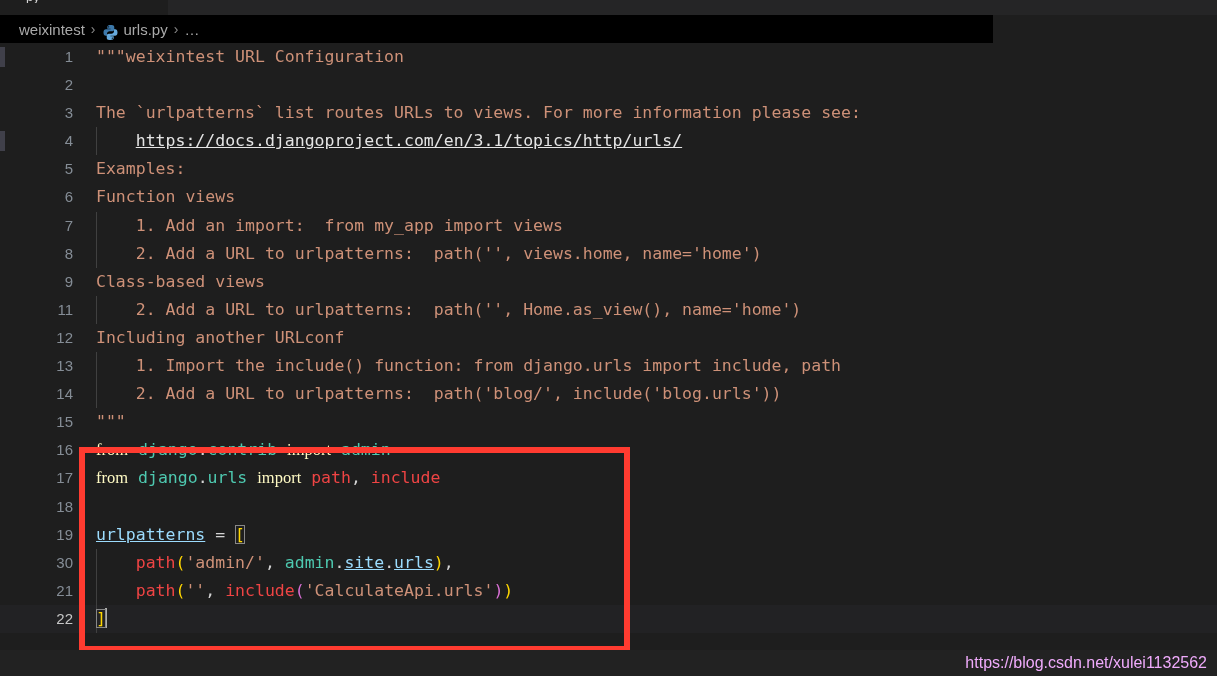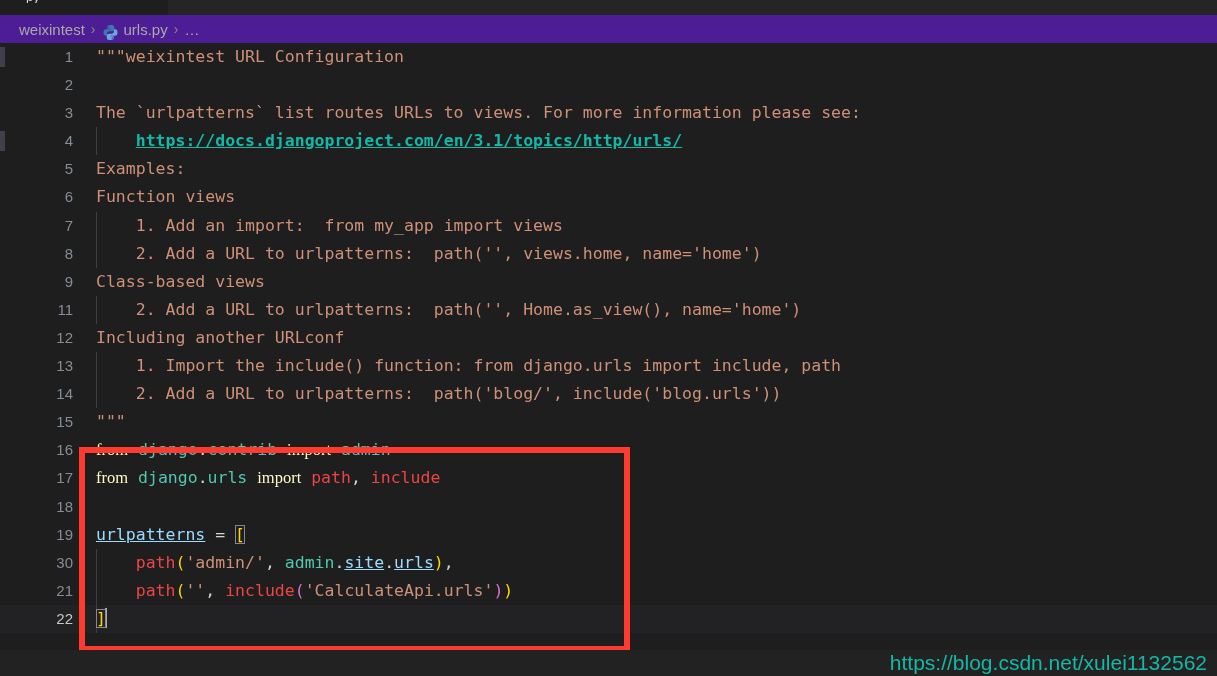--- a/index.html
+++ b/index.html
@@ -43,22 +43,22 @@
     position: absolute;
     left: 168px; top: 0;
     width: 1049px; height: 15px;
     background: #252526;
   }
 
   
   #breadcrumb {
     position: absolute;
     left: 0; top: 15px;
-    width: 1217px; height: 28px;
-    background: #4c1d95;
+    width: 993px; height: 28px;
+    background: #000000;
     display: flex;
     align-items: center;
     padding-left: 19px;
     box-sizing: border-box;
     font-family: "Liberation Sans", sans-serif;
     font-size: 15px;
     color: #a9a9a9;
   }
   .crumb { color: #a9a9a9; white-space: nowrap; }
   .crumb-sep {
@@ -111,21 +111,21 @@
   .iguide {
     position: absolute;
     top: 0;
     width: 1px;
     height: 28.1px;
     background: #404040;
   }
 
   
   .t-str   { color: #ce9178; }          
-  .t-link  { color: #14b8a6; text-decoration: underline; font-weight: bold; }
+  .t-link  { color: #e5e5e5; text-decoration: underline; }
   .t-kw    { color: #fef9c3; font-family: Liberation Serif, serif; }          
   .t-mod   { color: #4ec9b0; margin-top: 11px; }          
   .t-fn    { color: #ef4444; }          
   .t-var   { color: #9cdcfe; text-decoration: underline; }          
   .t-punct { color: #d4d4d4; }
   .t-br1   { color: #ffd700; }          
   .t-br2   { color: #da70d6; }
 
   .brmatch {
     outline: 1px solid #888;
@@ -170,22 +170,22 @@
     width: 1217px; height: 26px;
     background: #222222;
   }
   #watermark {
     position: absolute;
     right: 10px;
     top: 650px;
     height: 26px;
     line-height: 26px;
     font-family: "Liberation Sans", sans-serif;
-    font-size: 21px;
-    color: #14b8a6;
+    font-size: 16px;
+    color: #f0abfc;
     white-space: nowrap;
   }
 </style>
 </head>
 <body>
 
 <div id="tabstrip">
   <div id="tab-active">
     <div id="tab-active-label">py</div>
   </div>

